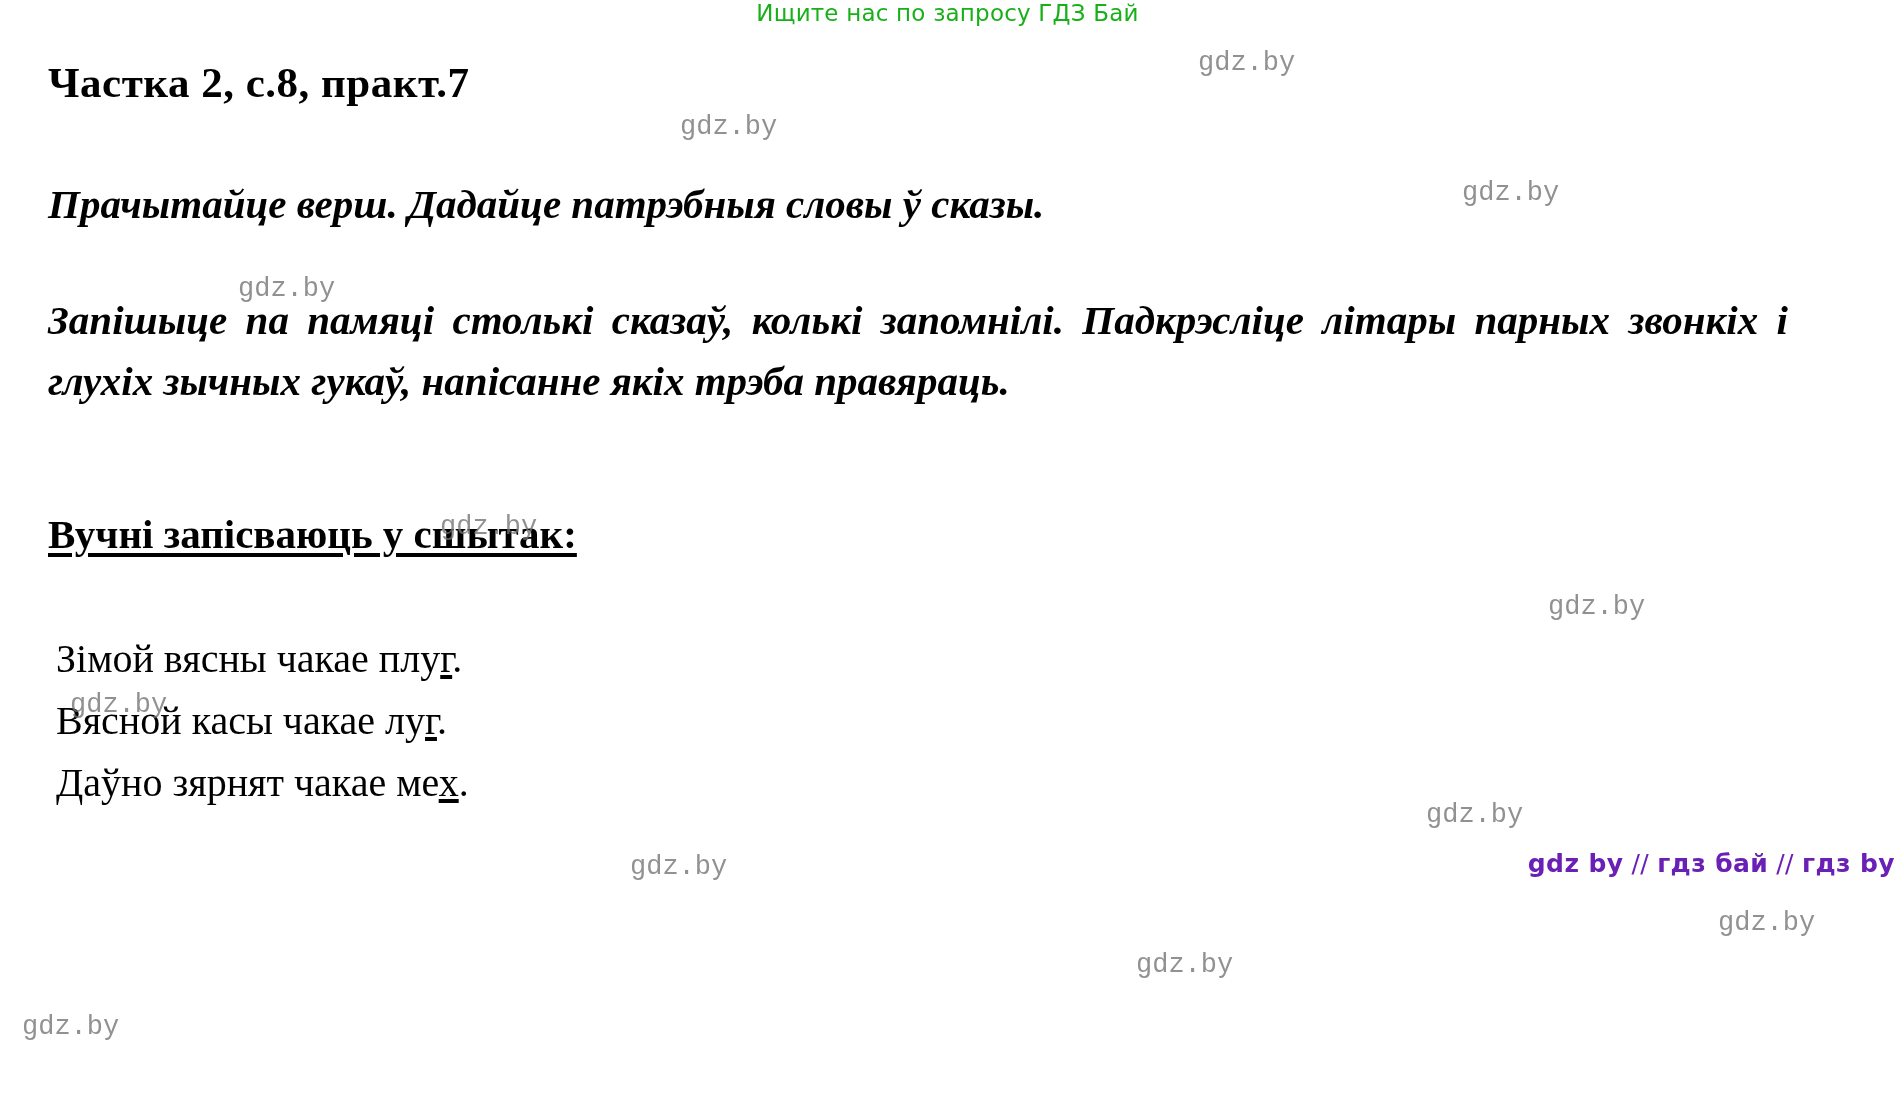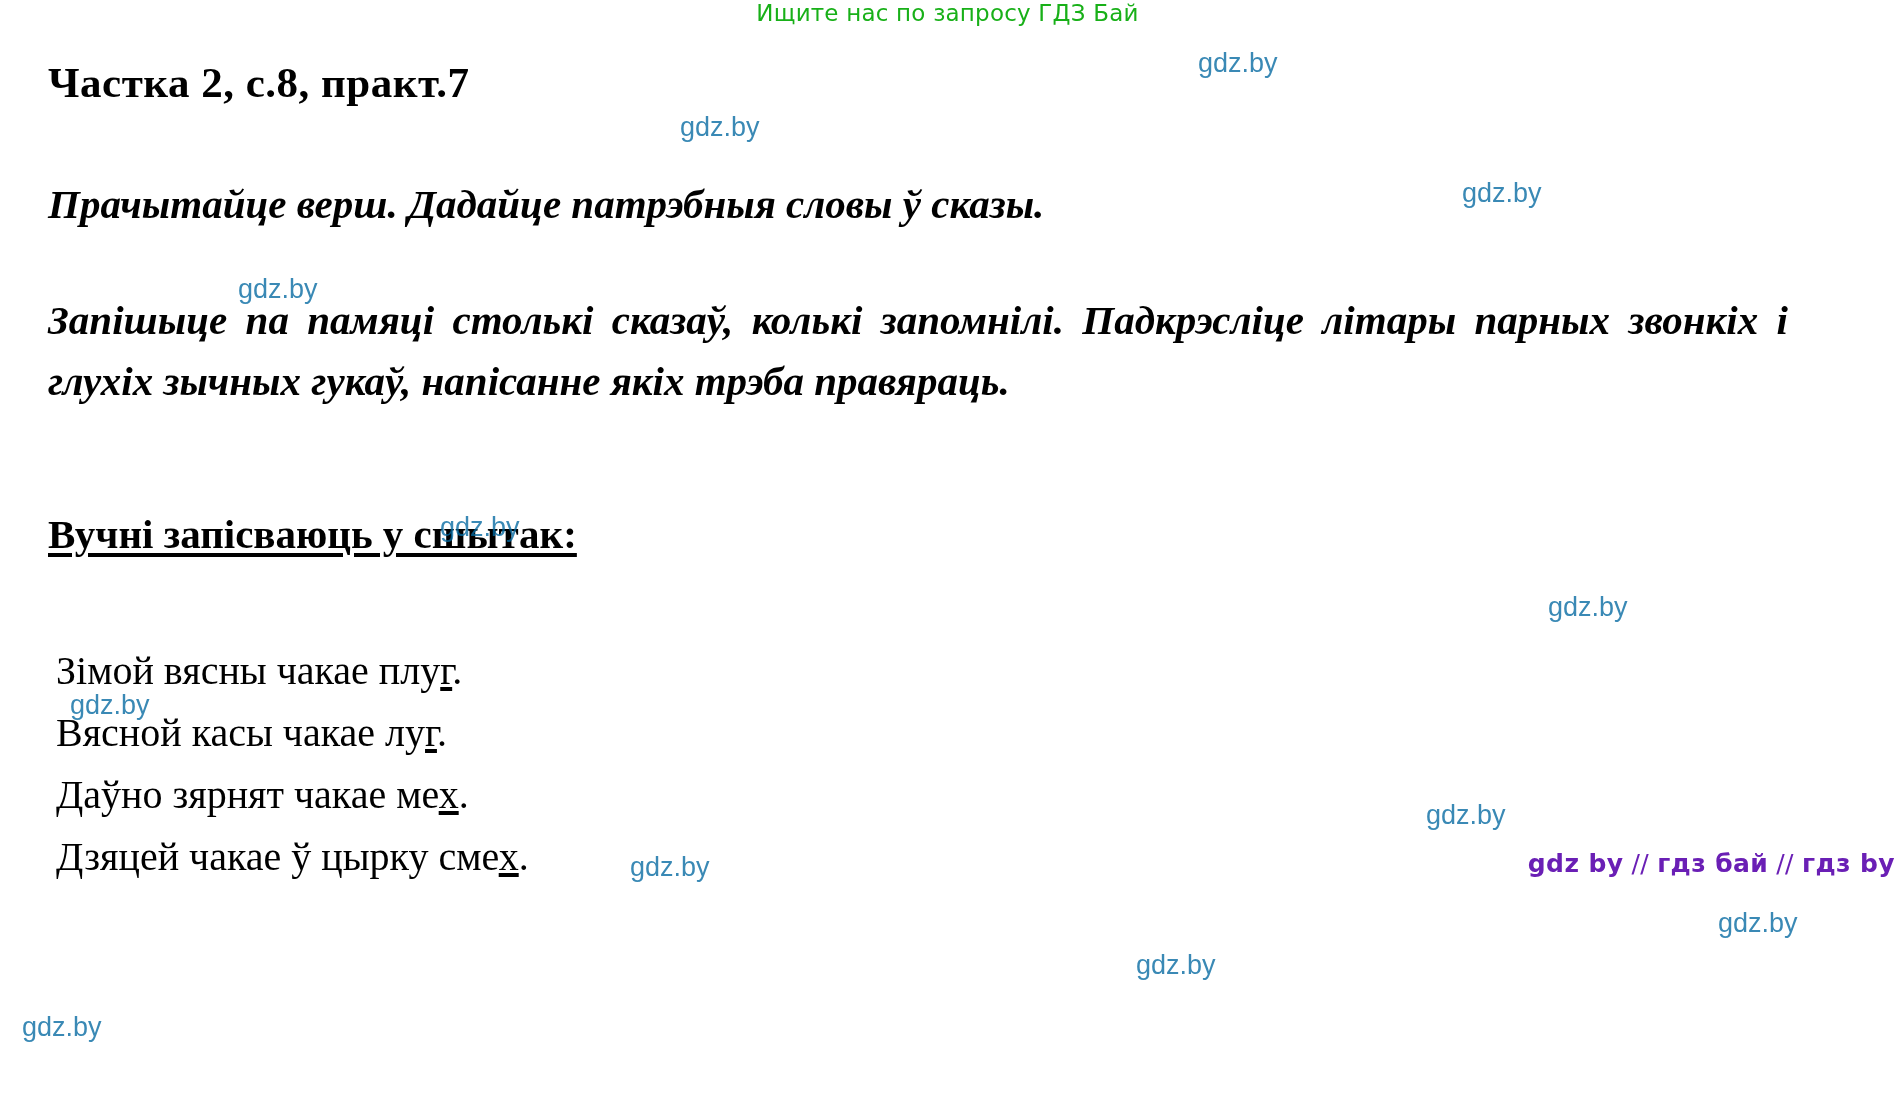--- a/index.html
+++ b/index.html
@@ -89,35 +89,34 @@
     text-align: center;
   }
 
   .answers {
     position: absolute;
     left: 8px;
     top: 570px;
     font-family: "Liberation Serif", serif;
     font-size: 40px;
     line-height: 1.55;
-    margin-top: 12px;
   }
   .answers .ans-line {
     white-space: nowrap;
   }
   .answers .ul {
     text-decoration: underline;
     text-underline-offset: 3px;
   }
 
   
   .wm {
     position: absolute;
-    font-family: Liberation Sans, sans-serif;
-    color: #0369a1;
+    font-family: Liberation Mono, monospace;
+    color: #737373;
     opacity: 0.78;
     white-space: nowrap;
     pointer-events: none;
   }
 
   
   .footer {
     position: absolute;
     left: 0;
     bottom: 14px;
@@ -150,21 +149,20 @@
     <div class="task-line" id="task1">Прачытайце верш. Дадайце патрэбныя словы ў сказы.</div>
 
     <div class="task-line" id="task2">Запішыце па памяці столькі сказаў, колькі запомнілі. Падкрэсліце літары парных звонкіх і глухіх зычных гукаў, напісанне якіх трэба правяраць.</div>
 
     <div class="subhead">Вучні запісваюць у сшытак:</div>
 
     <div class="answers">
       <div class="ans-line"><span>Зімой вясны чакае плу</span><span class="ul">г</span><span>.</span></div>
       <div class="ans-line"><span>Вясной касы чакае лу</span><span class="ul">г</span><span>.</span></div>
       <div class="ans-line"><span>Даўно зярнят чакае ме</span><span class="ul">х</span><span>.</span></div>
-      <div class="ans-line"><span>Дзяцей чакае ў цырку сме</span><span class="ul">х</span><span>.</span></div>
     </div>
 
   </div>
 
   <div id="watermark-layer">
       <div class="wm" style="left: 1198px; top: 48px; font-size: 27px;">gdz.by</div>
       <div class="wm" style="left: 680px; top: 112px; font-size: 27px;">gdz.by</div>
       <div class="wm" style="left: 1462px; top: 178px; font-size: 27px;">gdz.by</div>
       <div class="wm" style="left: 238px; top: 274px; font-size: 27px;">gdz.by</div>
       <div class="wm" style="left: 440px; top: 512px; font-size: 27px;">gdz.by</div>

